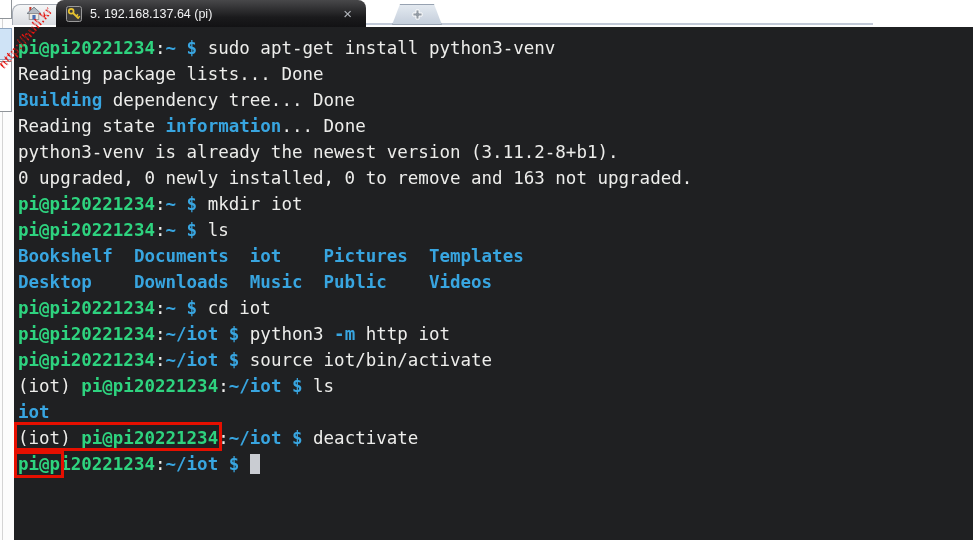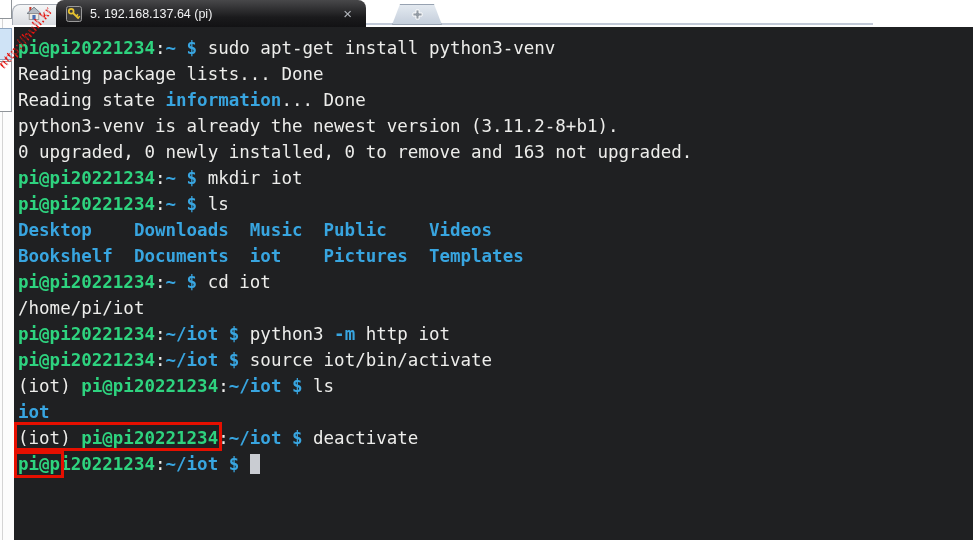--- a/index.html
+++ b/index.html
@@ -97,29 +97,29 @@
           <path d="M6.5 2.5h4v4h4v4h-4v4h-4v-4h-4v-4h4z" fill="#939ba4" stroke="#ffffff" stroke-width="1.2"></path>
         </svg>
       </span>
     </div>
   </div>
 
   <div class="terminal">
     <div id="term-out">
         <div class="line"><span class="seg-g">pi@pi20221234</span><span class="seg-w">:</span><span class="seg-b">~ $</span><span class="seg-w"> sudo apt-get install python3-venv</span></div>
         <div class="line"><span class="seg-w">Reading package lists... Done</span></div>
+        <div class="line"><span class="seg-b">Building</span><span class="seg-w"> dependency tree... Done</span></div>
         <div class="line"><span class="seg-w">Reading state </span><span class="seg-b">information</span><span class="seg-w">... Done</span></div>
         <div class="line"><span class="seg-w">python3-venv is already the newest version (3.11.2-8+b1).</span></div>
         <div class="line"><span class="seg-w">0 upgraded, 0 newly installed, 0 to remove and 163 not upgraded.</span></div>
         <div class="line"><span class="seg-g">pi@pi20221234</span><span class="seg-w">:</span><span class="seg-b">~ $</span><span class="seg-w"> mkdir iot</span></div>
         <div class="line"><span class="seg-g">pi@pi20221234</span><span class="seg-w">:</span><span class="seg-b">~ $</span><span class="seg-w"> ls</span></div>
+        <div class="line"><span class="seg-b">Bookshelf  Documents  iot    Pictures  Templates</span></div>
         <div class="line"><span class="seg-b">Desktop    Downloads  Music  Public    Videos</span></div>
-        <div class="line"><span class="seg-b">Bookshelf  Documents  iot    Pictures  Templates</span></div>
         <div class="line"><span class="seg-g">pi@pi20221234</span><span class="seg-w">:</span><span class="seg-b">~ $</span><span class="seg-w"> cd iot</span></div>
-        <div class="line"><span class="seg-w">/home/pi/iot</span></div>
         <div class="line"><span class="seg-g">pi@pi20221234</span><span class="seg-w">:</span><span class="seg-b">~/iot $</span><span class="seg-w"> python3 </span><span class="seg-b">-m</span><span class="seg-w"> http iot</span></div>
         <div class="line"><span class="seg-g">pi@pi20221234</span><span class="seg-w">:</span><span class="seg-b">~/iot $</span><span class="seg-w"> source iot/bin/activate</span></div>
         <div class="line"><span class="seg-w">(iot) </span><span class="seg-g">pi@pi20221234</span><span class="seg-w">:</span><span class="seg-b">~/iot $</span><span class="seg-w"> ls</span></div>
         <div class="line"><span class="seg-b">iot</span></div>
         <div class="line"><span class="seg-w">(iot) </span><span class="seg-g">pi@pi20221234</span><span class="seg-w">:</span><span class="seg-b">~/iot $</span><span class="seg-w"> deactivate</span></div>
         <div class="line"><span class="seg-g">pi@pi20221234</span><span class="seg-w">:</span><span class="seg-b">~/iot $ </span><span class="seg-cur"> </span></div>
       </div>
     <div class="hl hl1"></div>
     <div class="hl hl2"></div>
   </div>

